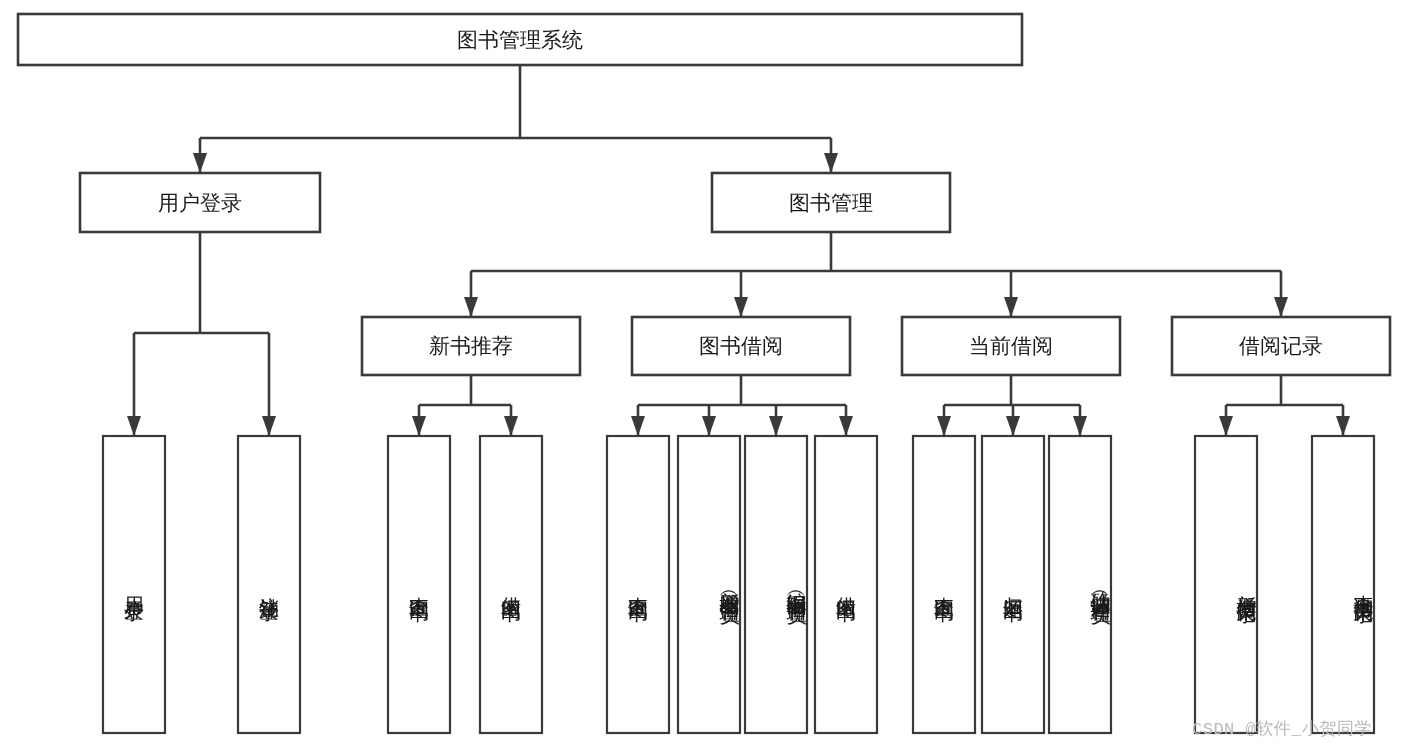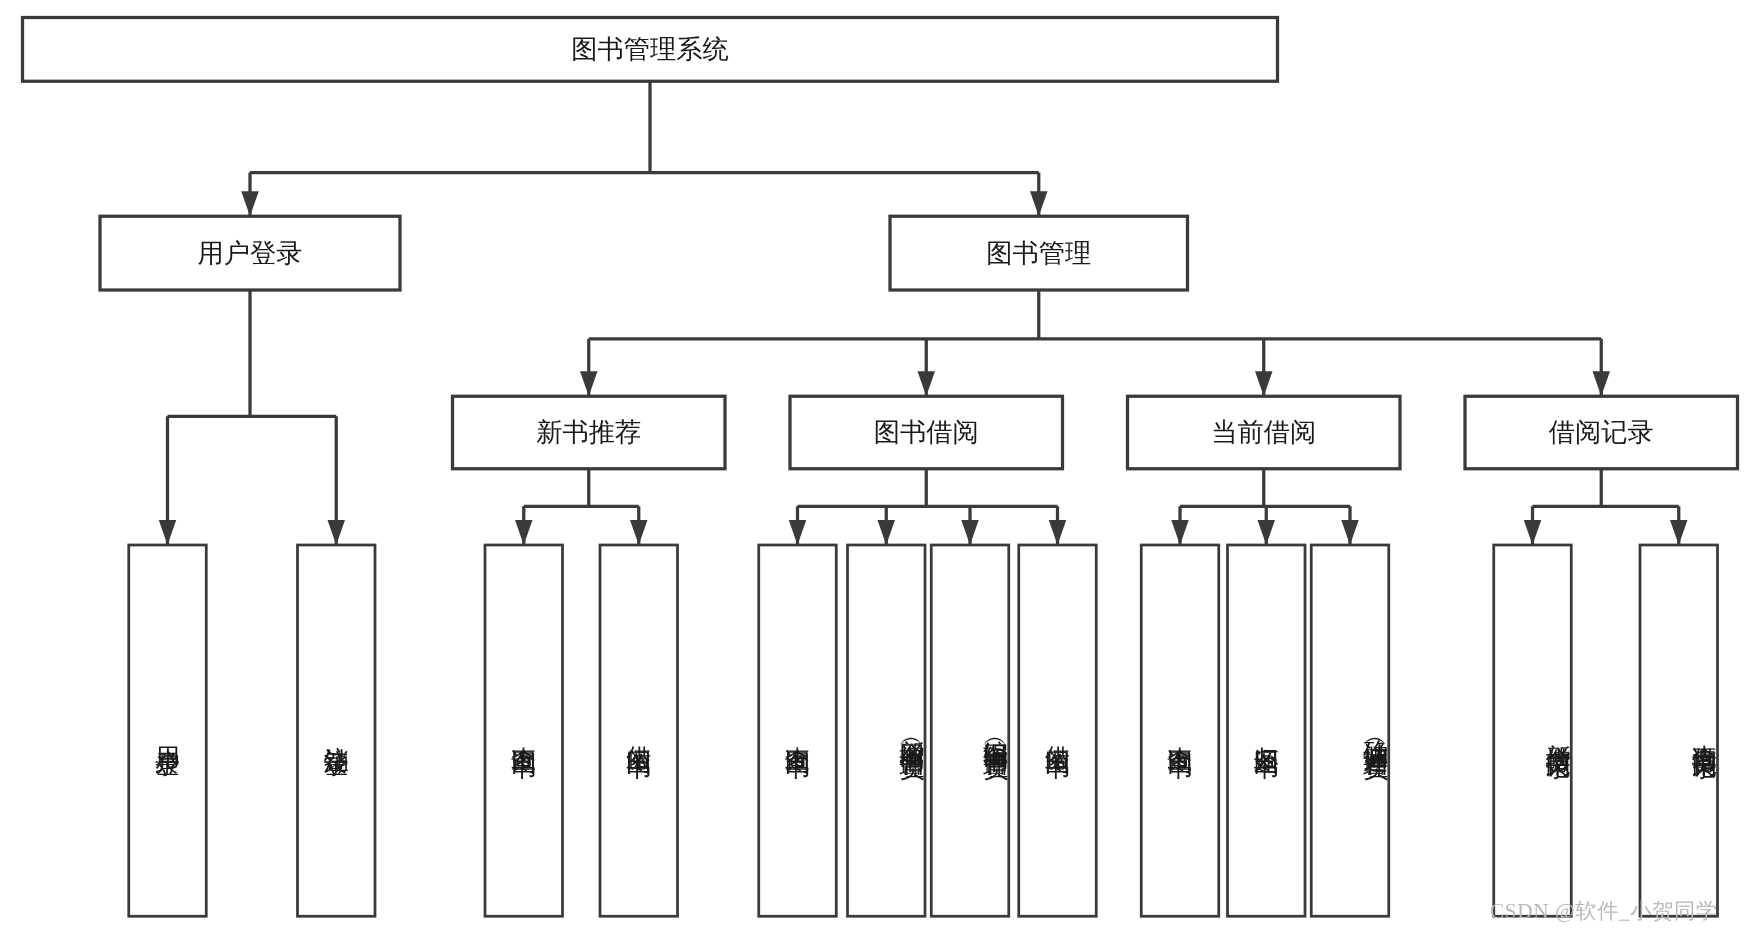--- a/index.html
+++ b/index.html
@@ -67,21 +67,21 @@
     color: #1a1a1a;
     letter-spacing: 2px;
     display: flex;
     align-items: flex-start;
     justify-content: center;
     white-space: nowrap;
     pointer-events: none;
   }
   .watermark {
     position: absolute;
-    font-family: Liberation Serif, serif;
+    font-family: Liberation Mono, monospace;
     font-size: 17px;
     color: #b9b9b9;
     white-space: nowrap;
     letter-spacing: 0.5px;
   }
 </style>
 </head>
 <body>
 
 <div id="diagram-root">

